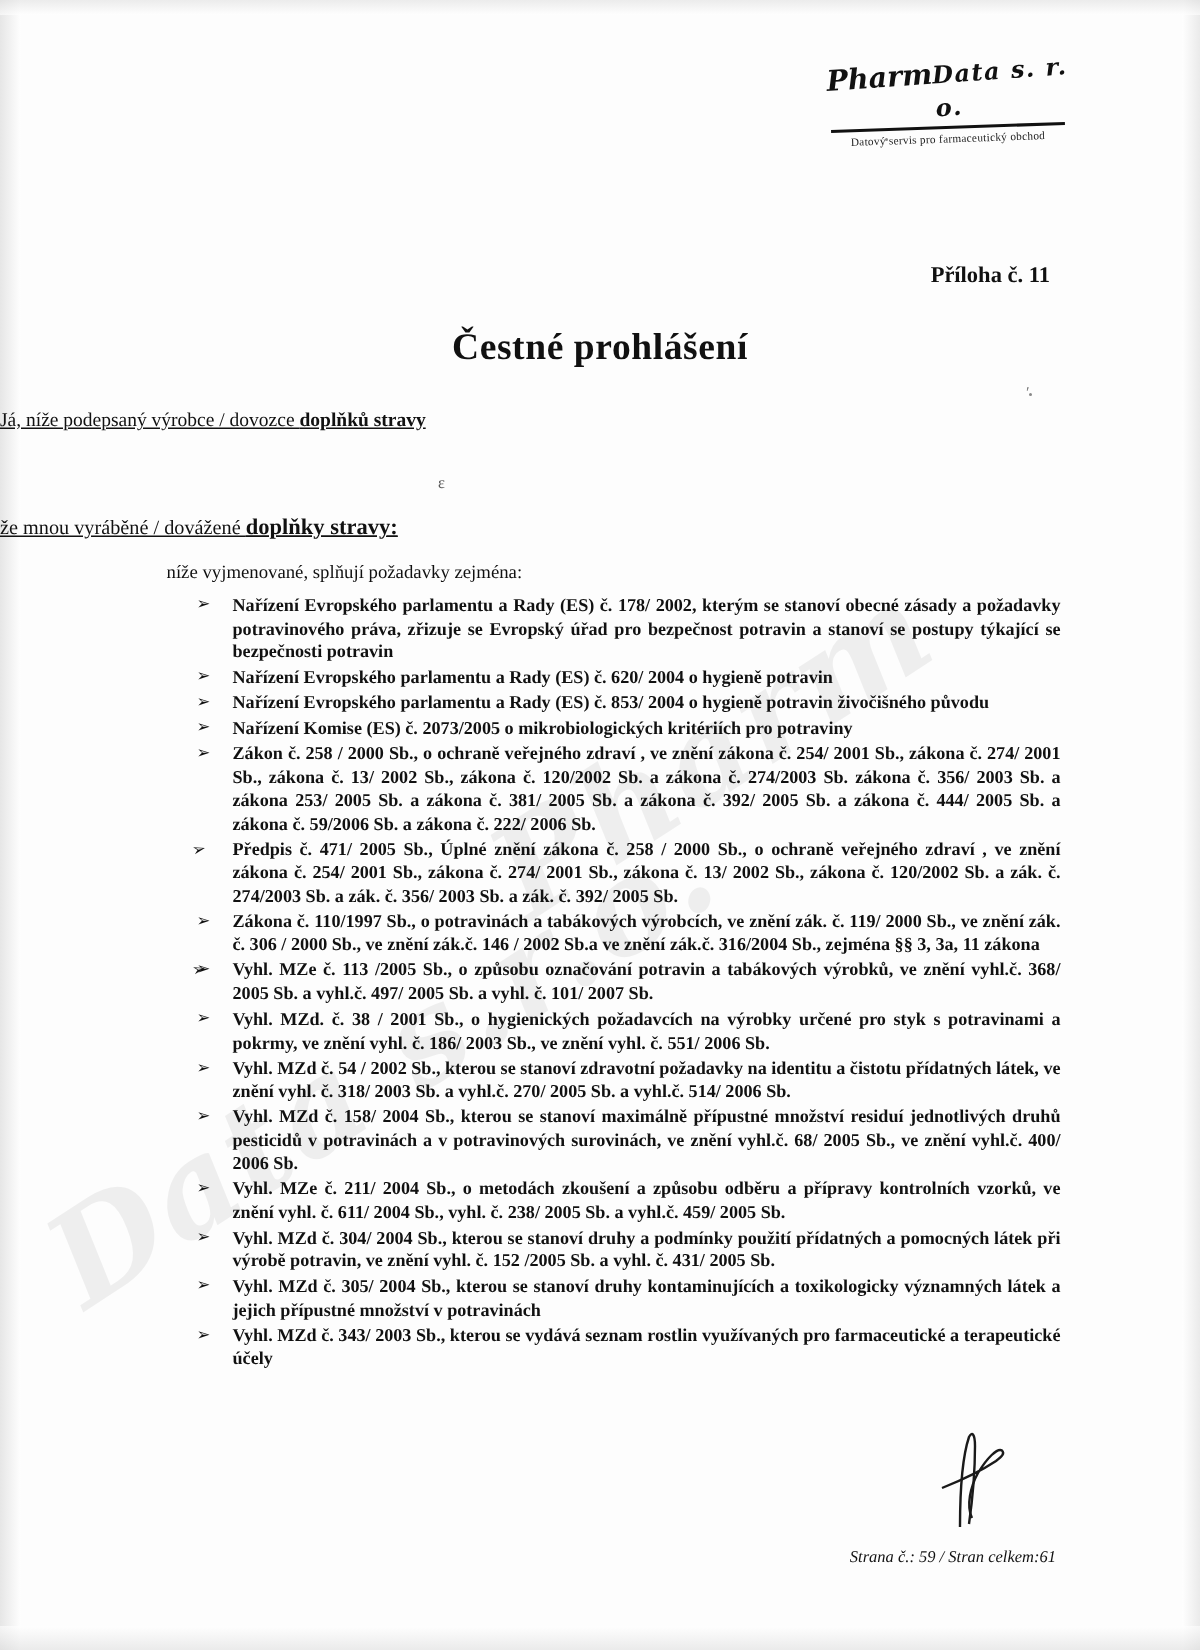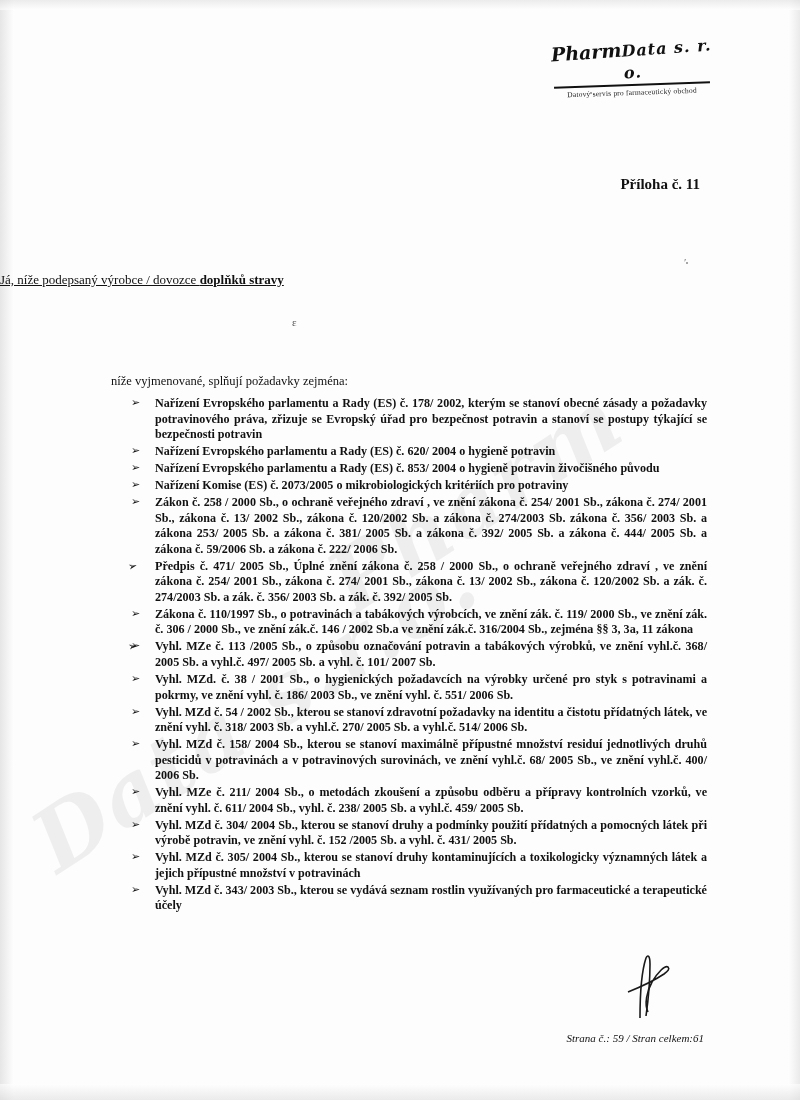--- a/index.html
+++ b/index.html
@@ -245,28 +245,32 @@
   <div class="logo">
     <span class="logo-main">
       <span>Pharm</span><span class="p2">Data s. r. o.</span>
     </span>
     <div class="logo-rule"></div>
     <span class="logo-sub">Datový servis pro farmaceutický obchod</span>
   </div>
 
   <div class="annex">Příloha č. 11</div>
 
+  <h1 class="doc-title">Čestné prohlášení</h1>
 
   <div class="line-center l-decl">
     <span>Já, níže podepsaný výrobce / dovozce </span><span class="strong">doplňků stravy</span>
   </div>
 
   <div class="tiny-mark">ɛ</div>
 
 
+  <div class="line-center l-that">
+    <span>že mnou vyráběné / dovážené </span><span class="ul-bold">doplňky stravy:</span>
+  </div>
 
   <div class="intro">níže vyjmenované, splňují požadavky zejména:</div>
 
   <ul class="items">
       <li class="b "><span class="marker">➢</span><span>Nařízení Evropského parlamentu a Rady (ES) č. 178/ 2002, kterým se stanoví obecné zásady a požadavky potravinového práva, zřizuje se Evropský úřad pro bezpečnost potravin a stanoví se postupy týkající se bezpečnosti potravin</span></li>
       <li class="b "><span class="marker">➢</span><span>Nařízení Evropského parlamentu a Rady (ES) č. 620/ 2004 o hygieně potravin</span></li>
       <li class="b "><span class="marker">➢</span><span>Nařízení Evropského parlamentu a Rady (ES) č. 853/ 2004 o hygieně potravin živočišného původu</span></li>
       <li class="b "><span class="marker">➢</span><span>Nařízení Komise (ES) č. 2073/2005 o mikrobiologických kritériích pro potraviny</span></li>
       <li class="b "><span class="marker">➢</span><span>Zákon č. 258 / 2000 Sb., o ochraně veřejného zdraví , ve znění zákona č. 254/ 2001 Sb., zákona č. 274/ 2001 Sb., zákona č. 13/ 2002 Sb., zákona č. 120/2002 Sb. a zákona č. 274/2003 Sb. zákona č. 356/ 2003 Sb. a zákona 253/ 2005 Sb. a zákona č. 381/ 2005 Sb. a zákona č. 392/ 2005 Sb. a zákona č. 444/ 2005 Sb. a zákona č. 59/2006 Sb. a zákona č. 222/ 2006 Sb.</span></li>
       <li class="b hand"><span class="marker">➢</span><span>Předpis č. 471/ 2005 Sb., Úplné znění zákona č. 258 / 2000 Sb., o ochraně veřejného zdraví , ve znění zákona č. 254/ 2001 Sb., zákona č. 274/ 2001 Sb., zákona č. 13/ 2002 Sb., zákona č. 120/2002 Sb. a zák. č. 274/2003 Sb. a zák. č. 356/ 2003 Sb. a zák. č. 392/ 2005 Sb.</span></li>

